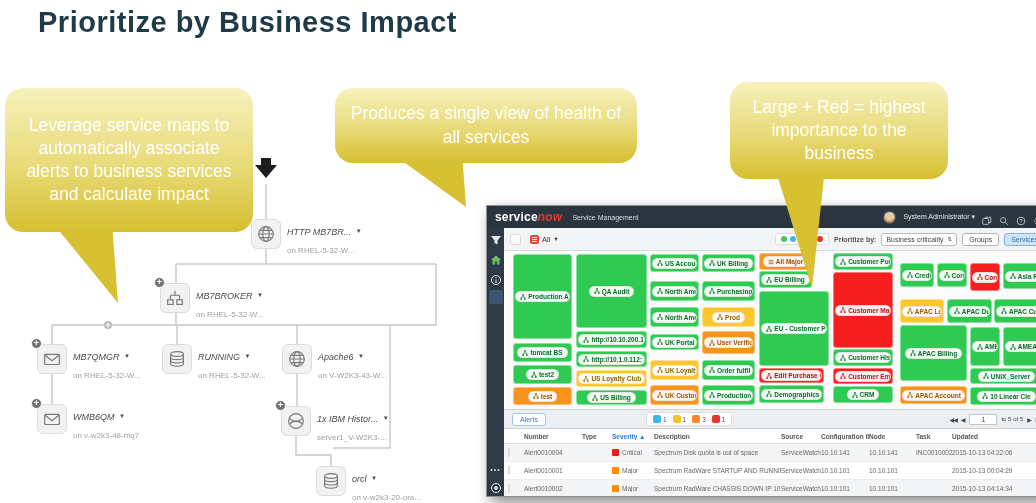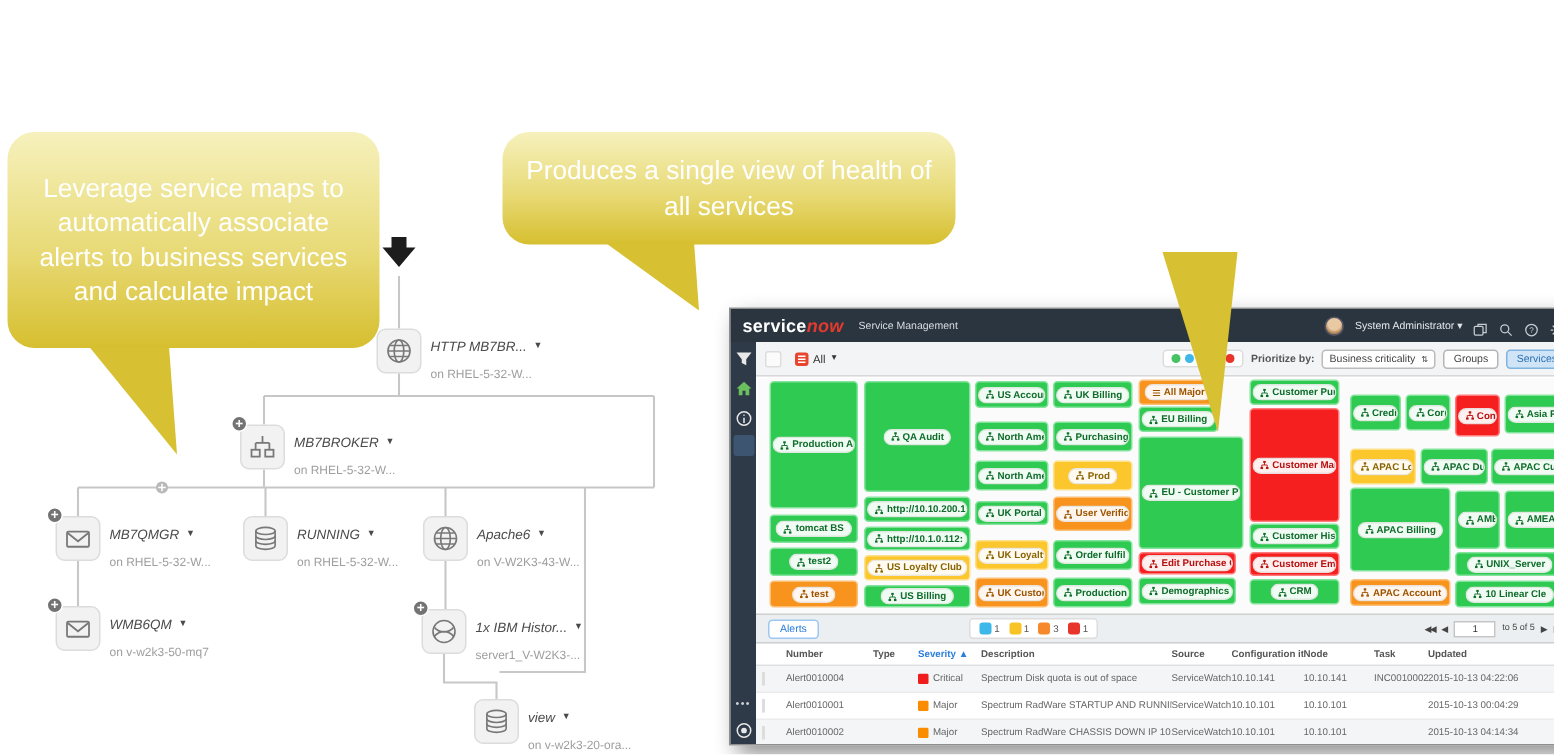--- a/index.html
+++ b/index.html
@@ -103,20 +103,21 @@
   .t-row .exp { width:8px; height:8px; background:#f0f0f0; border:1px solid #ddd; margin-left:4px; }
   .sev-cell { display:flex; align-items:center; gap:3px; }
   .sev-cell i { width:7px; height:7px; border-radius:1px; display:block; flex:none; }
   .cell { overflow:hidden; white-space:nowrap; }
 </style>
 </head>
 <body>
 
 <div id="slide">
 
+  <div class="slide-title">Prioritize by Business Impact</div>
 
   <svg id="map-lines" width="470" height="503">
     <g stroke="#c7c7c7" stroke-width="1.4" fill="none">
       <path d="M266,184 V219"></path>
       <path d="M266,249 V264"></path>
       <path d="M176,264 H436"></path>
       <path d="M176,264 V283"></path>
       <path d="M436,264 V325"></path>
       <path d="M52,325 H436"></path>
       <path d="M52,325 V344"></path>
@@ -186,41 +187,41 @@
         <span class="lbl"><span class="nm">Apache6</span> <span class="caret">▼</span><br><span class="host">on V-W2K3-43-W...</span></span>
       </div>
       <div class="node" style="left: 37px; top: 404px;">
         <span class="box">
           <svg viewBox="0 0 24 24" fill="none" stroke="currentColor" stroke-width="1.3">
             <rect x="4" y="7" width="16" height="11" rx="1"></rect>
             <path d="M4.5 8 L12 14 L19.5 8"></path>
           </svg>
         </span>
         <span class="plus">+</span>
-        <span class="lbl"><span class="nm">WMB6QM</span> <span class="caret">▼</span><br><span class="host">on v-w2k3-50-mq7</span></span>
+        <span class="lbl"><span class="nm">WMB6QM</span> <span class="caret">▼</span><br><span class="host">on v-w2k3-48-mq7</span></span>
       </div>
       <div class="node" style="left: 281px; top: 406px;">
         <span class="box">
           <svg viewBox="0 0 24 24" fill="none" stroke="currentColor" stroke-width="1.2">
             <circle cx="12" cy="12" r="8"></circle>
             <path d="M5 9 C9 13.5 15 13.5 19 9 M5 15.5 C9 11 15 11 19 15.5"></path>
           </svg>
         </span>
         <span class="plus">+</span>
         <span class="lbl"><span class="nm">1x IBM Histor...</span> <span class="caret">▼</span><br><span class="host">server1_V-W2K3-...</span></span>
       </div>
       <div class="node" style="left: 316px; top: 466px;">
         <span class="box">
           <svg viewBox="0 0 24 24" fill="none" stroke="currentColor" stroke-width="1.2">
             <ellipse cx="12" cy="6.5" rx="7" ry="2.6"></ellipse>
             <path d="M5 6.5 V17.2 c0 1.5 3.1 2.7 7 2.7 s7 -1.2 7 -2.7 V6.5"></path>
             <path d="M5 10 c0 1.5 3.1 2.7 7 2.7 s7 -1.2 7 -2.7 M5 13.6 c0 1.5 3.1 2.7 7 2.7 s7 -1.2 7 -2.7"></path>
           </svg>
         </span>
-        <span class="lbl"><span class="nm">view</span> <span class="caret">▼</span><br><span class="host">on v-w2k3-20-ora...</span></span>
+        <span class="lbl"><span class="nm">orcl</span> <span class="caret">▼</span><br><span class="host">on v-w2k3-20-ora...</span></span>
       </div>
     </div>
 
   <div id="snw">
 
     <div class="sn-header">
       <span class="sn-logo"><span>service</span><span class="p2">now</span></span>
       <span class="sn-product">Service Management</span>
       <span class="sn-right">
         <span class="avatar"></span>
@@ -870,14 +871,17 @@
     <polygon points="390,152 462,152 466,207" fill="#d7c031"></polygon>
     <polygon points="775,168 825,168 812,288" fill="#d7c031"></polygon>
   </svg>
 
   <div class="bubble" style="left:5px; top:88px; width:248px; height:144px;">
     <span>Leverage service maps to automatically associate alerts to business services and calculate impact</span>
   </div>
   <div class="bubble" style="left:335px; top:88px; width:302px; height:75px;text-align:center;">
     <span>Produces a single view of health of all services</span>
   </div>
+  <div class="bubble" style="left:730px; top:82px; width:218px; height:97px;">
+    <span>Large + Red = highest importance to the business</span>
+  </div>
 
 </div>
 
 </body></html>

